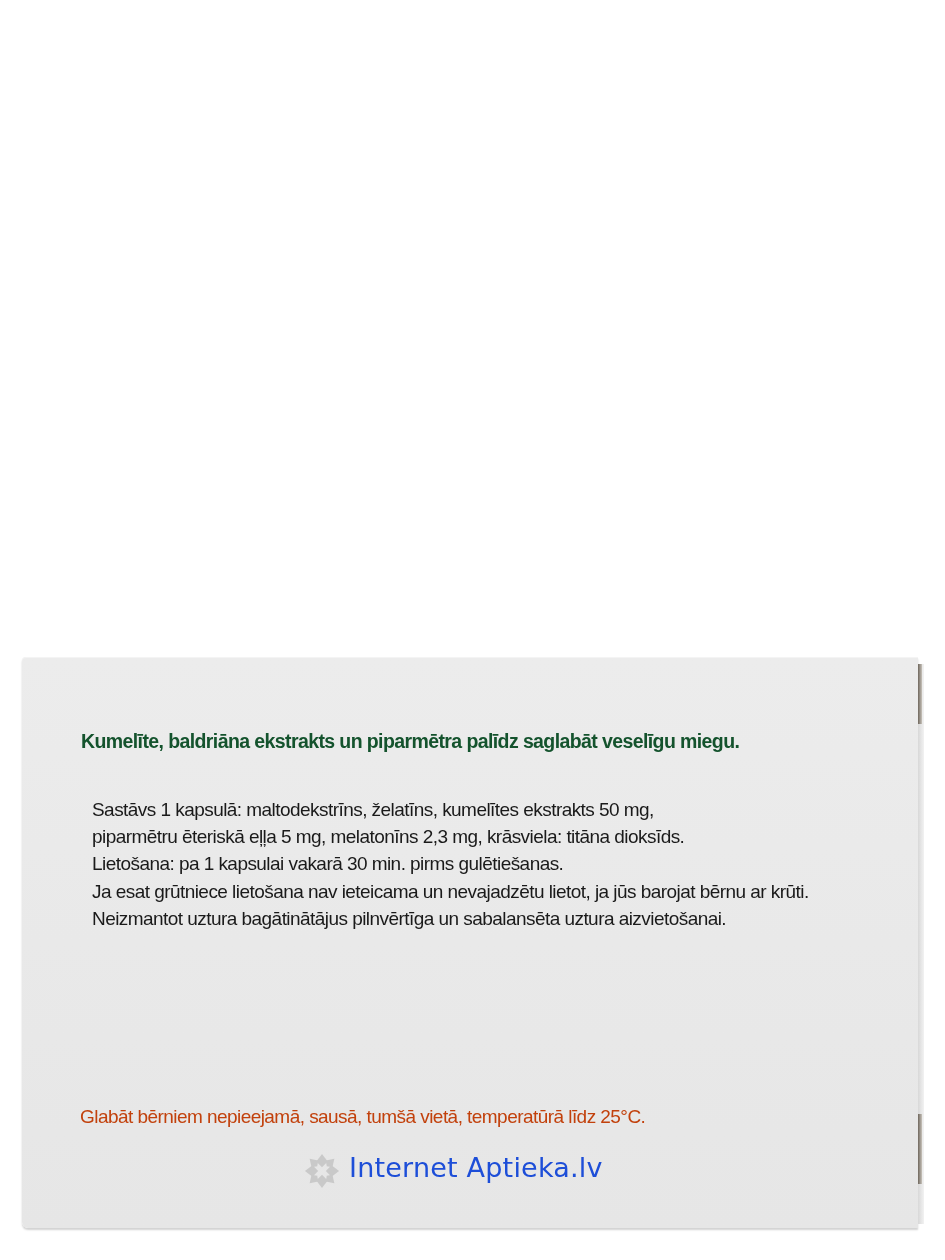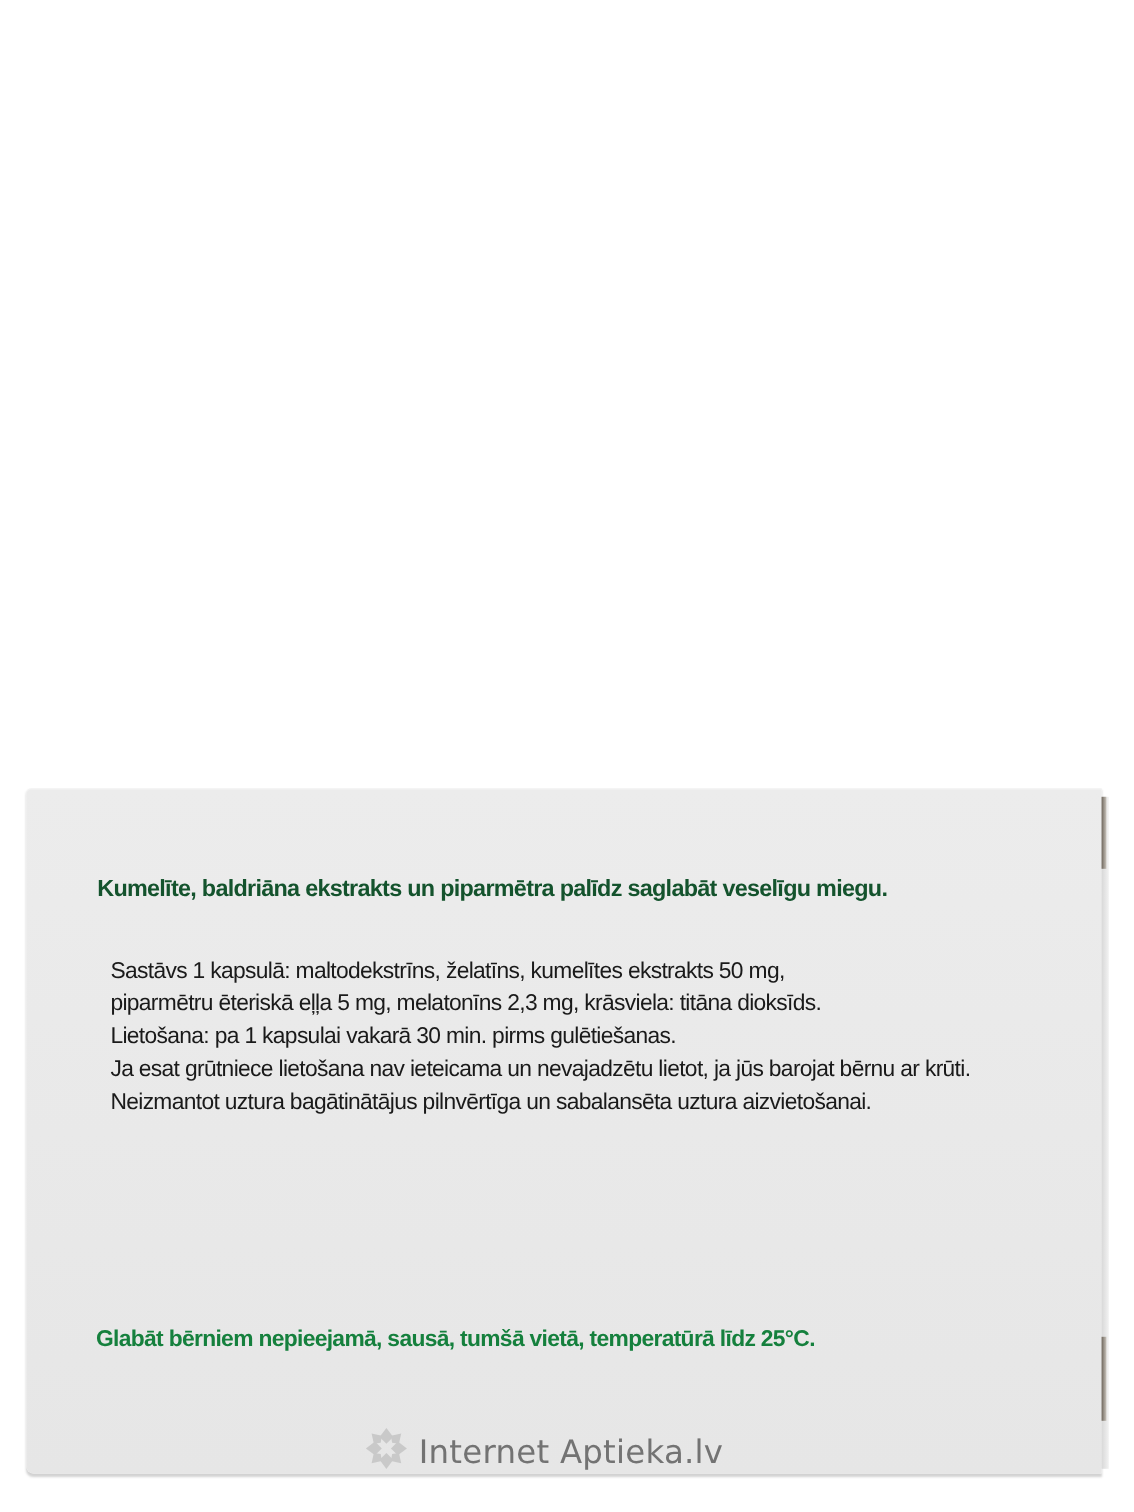--- a/index.html
+++ b/index.html
@@ -26,25 +26,25 @@
     font-size:19.5px; letter-spacing:-0.6px; color:#14532d;
     white-space:nowrap;
   }
   .body-lines {
     position:absolute; left:80px; top:796px; width:820px;
     font-size:19px; letter-spacing:-0.55px; color:#1a1a1a; line-height:27.2px;margin-left:12px;
   }
   .body-lines div { white-space:nowrap; }
   .storage {
     position:absolute; left:80px; top:1106px;
-    font-size:19px; letter-spacing:-0.55px; color:#15803d; white-space:nowrap;font-weight:bold;
+    font-size:19px; letter-spacing:-0.55px; color:#c2410c; white-space:nowrap;
   }
   .watermark {
-    position:absolute; left:303px; top:1152px; display:flex; align-items:center; gap:8px;
-    color:#737373; font-family:"DejaVu Sans", sans-serif; font-size:27px; letter-spacing:0.2px;margin-top:36px;
+    position:absolute; left:303px; top:1152px; display:flex; gap:8px;
+    color:#1d4ed8; font-family:"DejaVu Sans", sans-serif; font-size:27px; letter-spacing:0.2px;
   }
   .watermark svg { width:38px; height:38px; }
 </style>
 </head>
 <body>
 
 <div class="box"></div>
 <div class="flap">
   <div class="mark" style="top:0;height:60px;"></div>
   <div class="mark" style="top:450px;height:70px;"></div>

